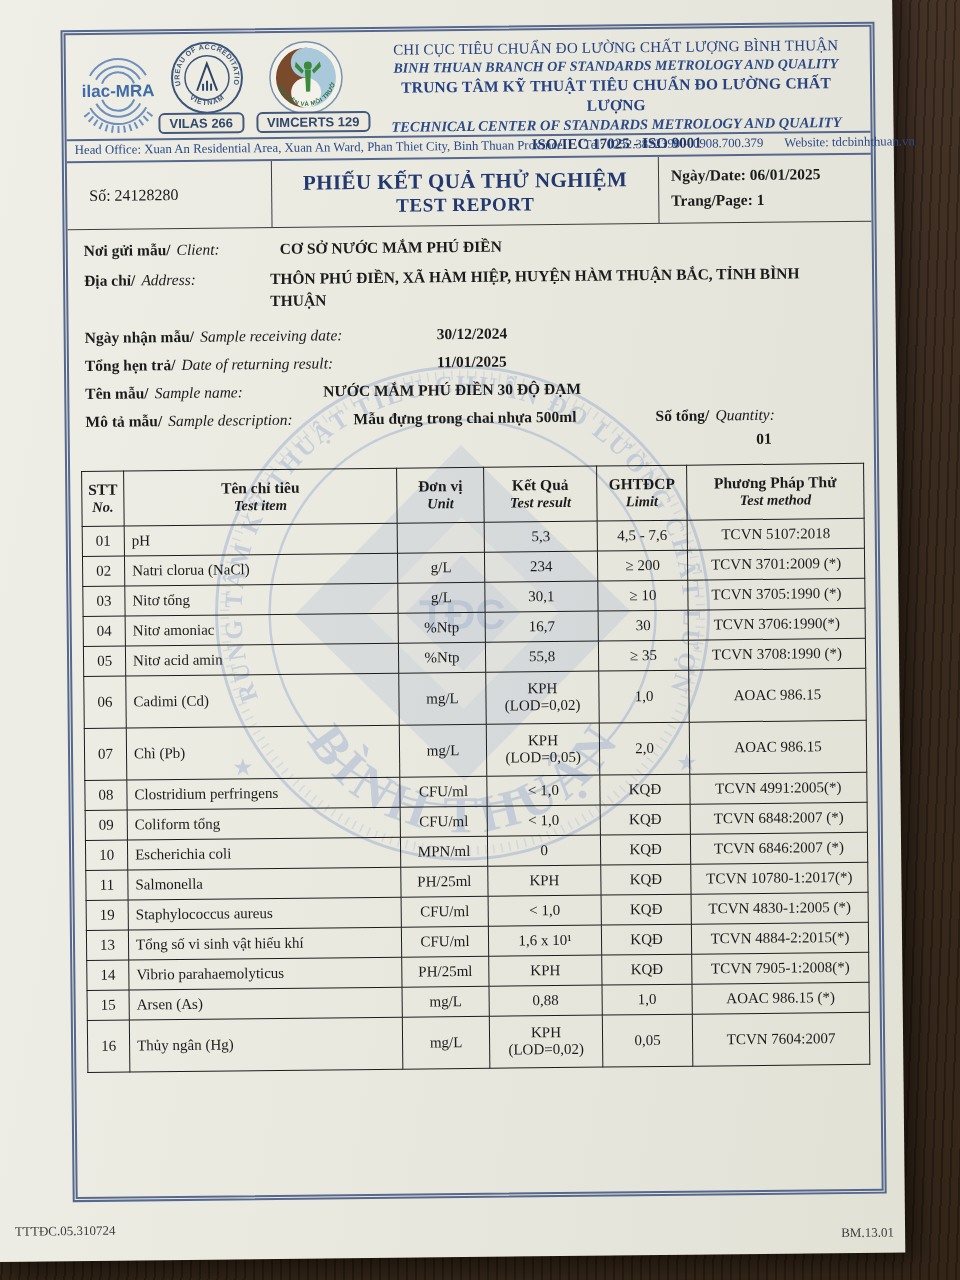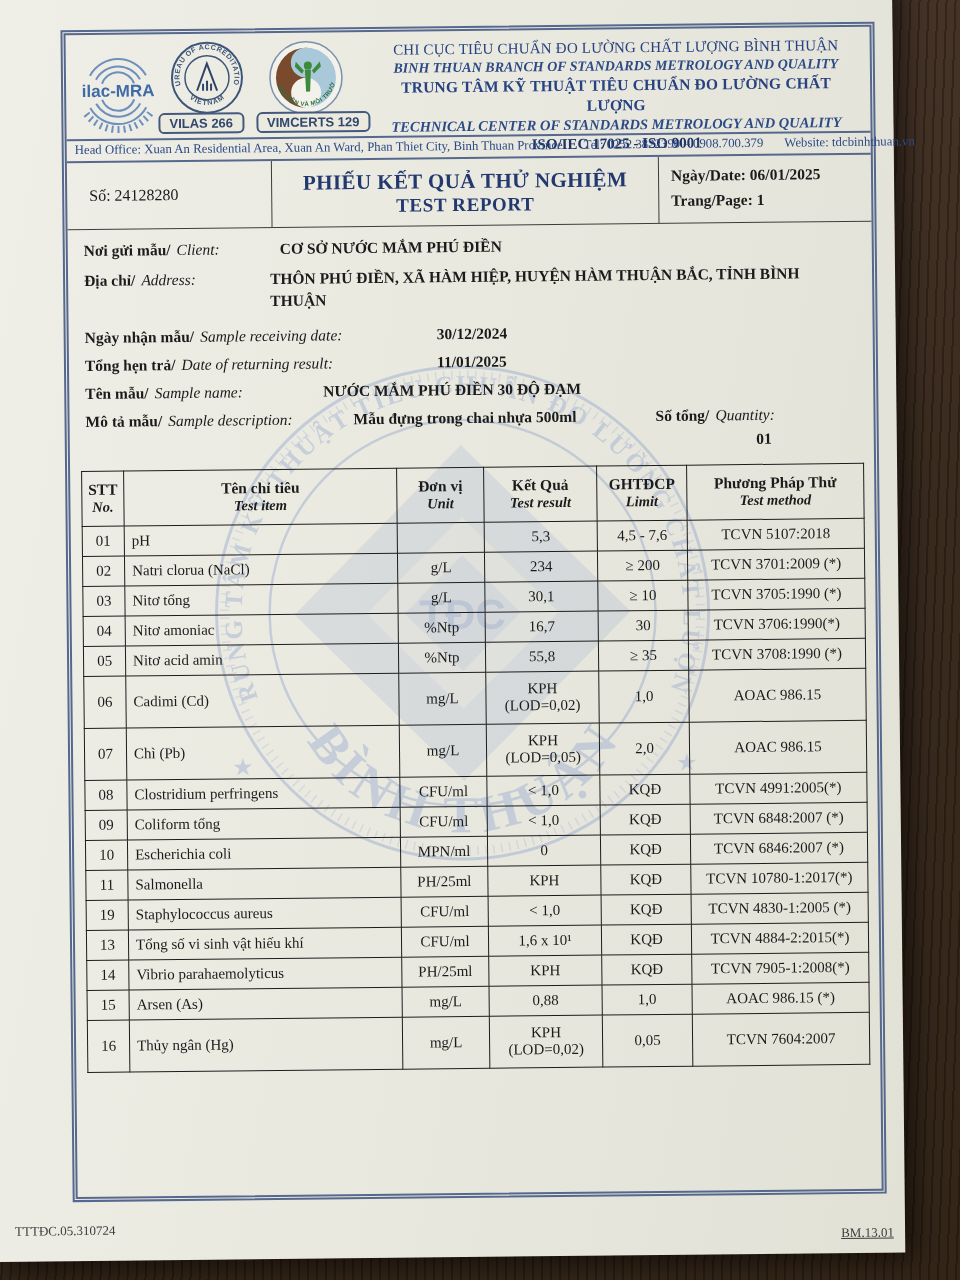--- a/index.html
+++ b/index.html
@@ -64,21 +64,21 @@
   table.results{border-collapse:collapse;margin:6px 0 0 11px;table-layout:fixed;width:782px;font-size:15px;position:relative;}
   .results th,.results td{border:1.5px solid #1d1d1d;text-align:center;padding:1px 3px;vertical-align:middle;white-space:pre-line;}
   .results thead th{height:52px;}
   .results .hvi{font-weight:bold;font-size:15.5px;}
   .results .hen{font-style:italic;font-weight:600;font-size:14.5px;}
   .results td.left{text-align:left;padding-left:7px;}
   .results tr.normal td{height:27px;}
   .results tr.tall td{height:49px;}
   
   .footer-left{position:absolute;left:18px;top:1238px;font-size:13px;color:#3c3c3c;z-index:3;}
-  .footer-right{position:absolute;left:844px;top:1248px;font-size:13px;color:#3c3c3c;z-index:3;text-decoration:underline;}
+  .footer-right{position:absolute;left:844px;top:1248px;font-size:13px;color:#3c3c3c;z-index:3;}
   
   .watermark{position:absolute;left:192px;top:352px;width:560px;height:560px;z-index:1;opacity:.42;pointer-events:none;}
   .content-layer{position:relative;z-index:2;}
 </style>
 </head>
 <body>
 
 <div class="paper">
 
   <svg class="watermark" viewBox="-280 -280 560 560">

